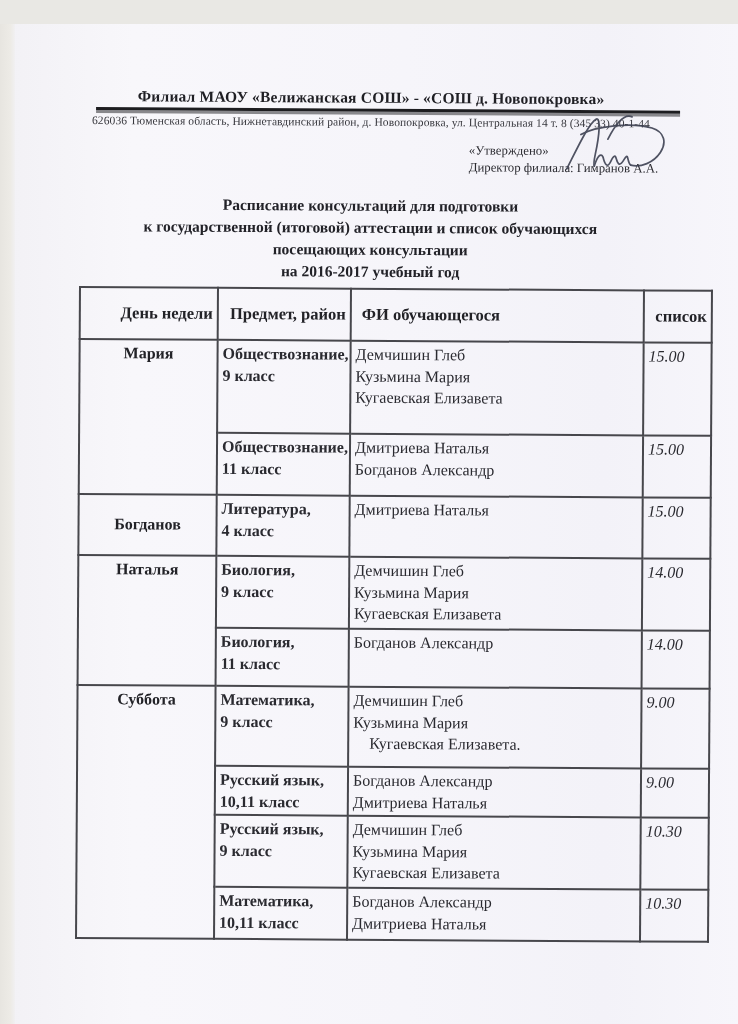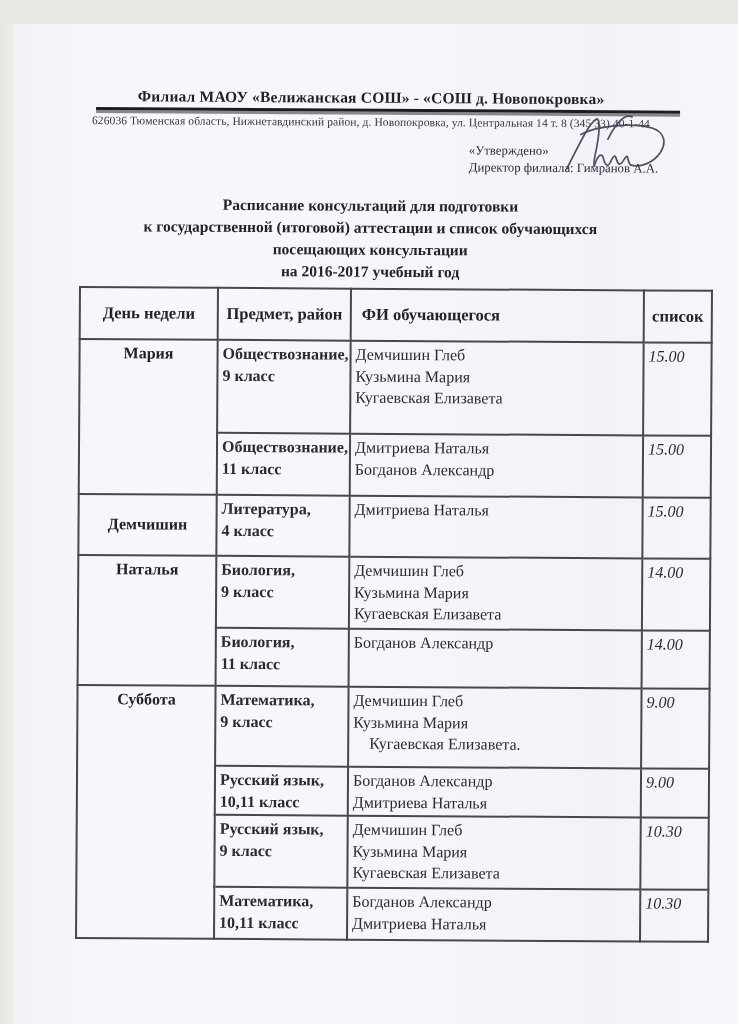--- a/index.html
+++ b/index.html
@@ -77,21 +77,21 @@
   table.schedule th, table.schedule td {
     border: 2px solid #47474c;
     vertical-align: top;
     padding: 2px 4px;
     line-height: 21.5px;
     overflow: hidden;
   }
   table.schedule thead th {
     height: 46px;
     font-size: 16.5px; font-weight: bold;
-    vertical-align: middle; text-align: center;
+    vertical-align: middle; text-align: right;
     color: #222227;
   }
   table.schedule thead th.h-fio { text-align: left; padding-left: 10px; }
   td.day {
     font-weight: bold; text-align: center;
     padding-top: 7px; color: #222227;
   }
   td.day.mid { vertical-align: middle; padding-top: 0; }
   td.subj { white-space: pre-wrap; padding-left: 9px; padding-top: 4px; font-weight: bold; }
   td.names { white-space: pre-wrap; padding-left: 10px; padding-top: 4px; }
@@ -168,21 +168,21 @@
             <td class="time">15.00</td>
           </tr>
           <tr class="r2">
             <td class="subj">Обществознание,
 11 класс</td>
             <td class="names">Дмитриева Наталья
 Богданов Александр</td>
             <td class="time">15.00</td>
           </tr>
           <tr class="r3">
-            <td class="day mid">Демчишин</td>
+            <td class="day mid">Богданов</td>
             <td class="subj">Литература,
 4 класс</td>
             <td class="names">Дмитриева Наталья</td>
             <td class="time">15.00</td>
           </tr>
           <tr class="r4">
             <td class="day" rowspan="2">Наталья</td>
             <td class="subj">Биология,
 9 класс</td>
             <td class="names">Демчишин Глеб

